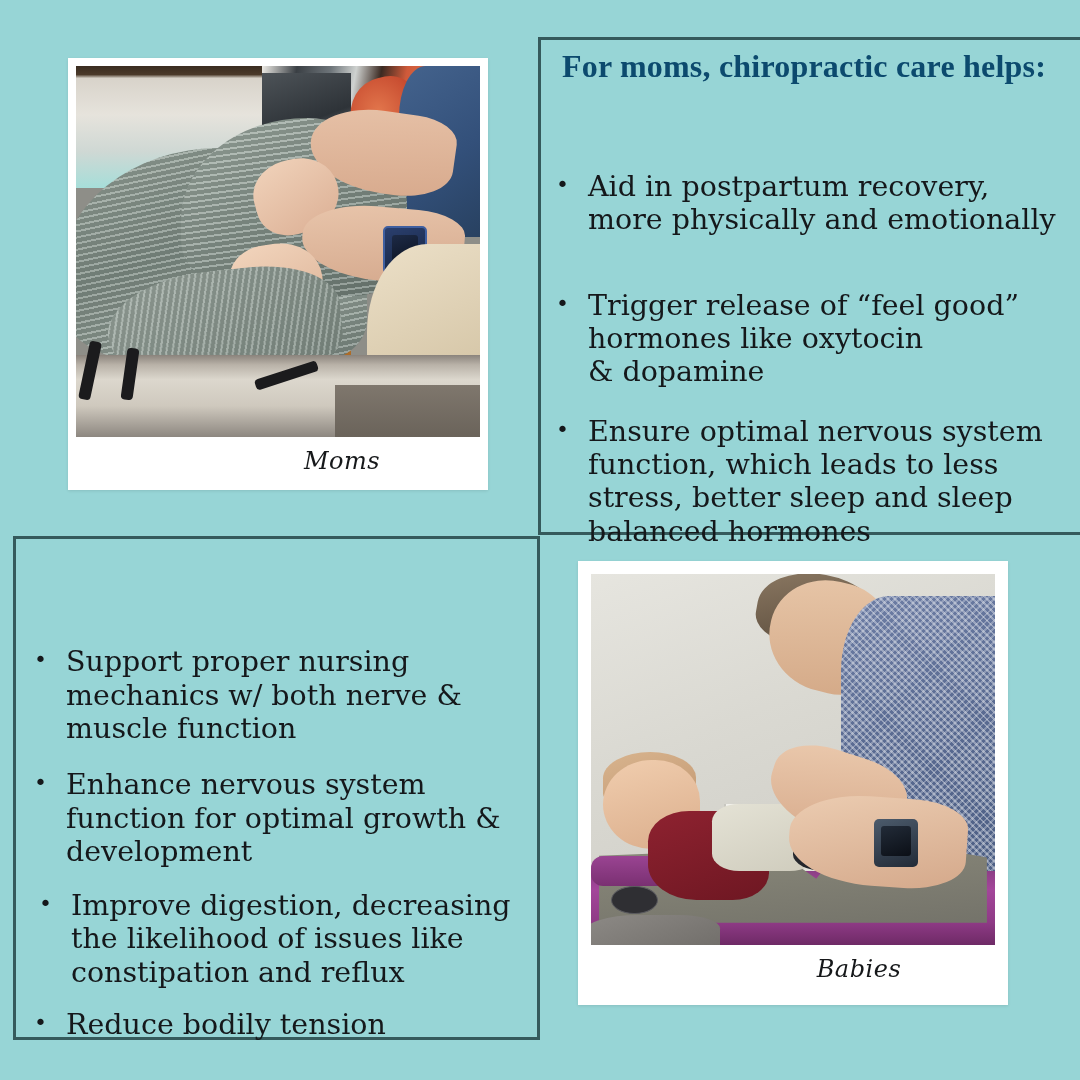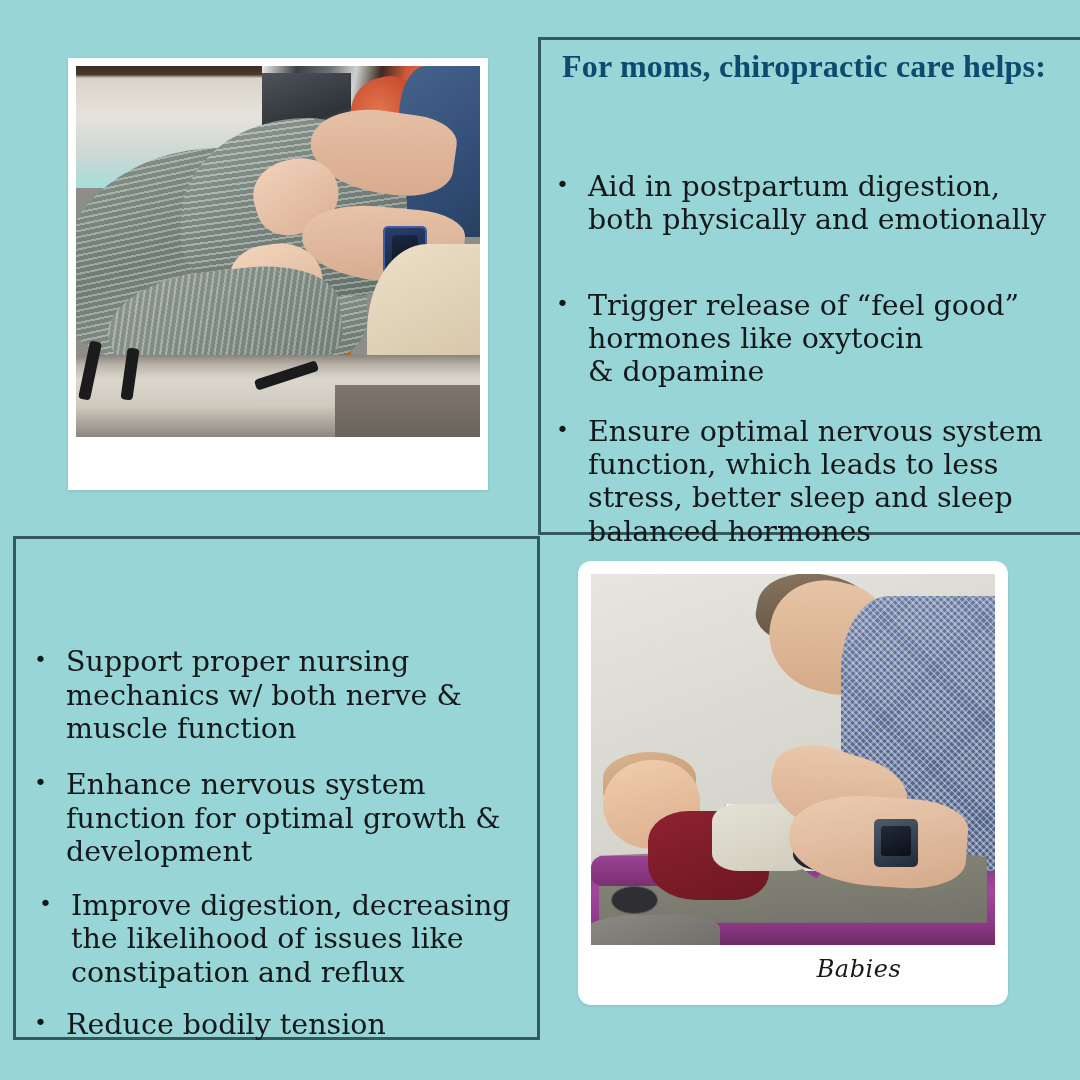--- a/index.html
+++ b/index.html
@@ -74,21 +74,21 @@
     font-size:24px;
     color:#16181a;
     letter-spacing:.5px;
   }
 
   .pol-moms{left:68px;top:58px;width:420px;height:432px;}
   .pol-moms .photo{left:8px;top:8px;width:404px;height:371px;}
   .pol-moms .caption{left:0;top:389px;width:420px;text-align:center;padding-right:0;}
   .pol-moms .caption span{display:inline-block;transform:translateX(64px);}
 
-  .pol-babies{left:578px;top:561px;width:430px;height:444px;border-radius:13px;}
+  .pol-babies{left:578px;top:561px;width:430px;height:444px;}
   .pol-babies .photo{left:13px;top:13px;width:404px;height:371px;}
   .pol-babies .caption{left:0;top:394px;width:430px;text-align:center;}
   .pol-babies .caption span{display:inline-block;transform:translateX(66px);}
 
   
   .ph1{position:absolute;inset:0;background:#8e8e88;}
   .ph1 .wall{position:absolute;left:0;top:0;width:100%;height:33%;
     background:linear-gradient(100deg,#2b2118 0%,#2b2118 5%,#d7d2c9 6%,#e9e6df 16%,#a8ded8 23%,#cfd6d2 33%,#e8e6e1 44%,#3a3f44 52%,#6d7479 60%,#cfd2d0 66%,#3b2a22 72%,#cf5a3a 78%,#d96a46 84%,#2f4468 90%,#34507d 100%);}
   .ph1 .wall2{position:absolute;left:0;top:0;width:46%;height:33%;
     background:linear-gradient(180deg,#3a2c20 0%,#4b3a2a 7%,#d8d3ca 10%,#e6e3dc 40%,#cfd8d4 70%,#a6ded9 100%);}
@@ -213,21 +213,21 @@
 
 <div class="stage">
 
   <div class="panel panel-moms"></div>
 
   <div class="heading heading-moms">For moms, chiropractic care helps:</div>
 
   <ul class="list list-moms">
     <li class="b1">
       <span class="bullet">•</span>
-      <span class="txt">Aid in postpartum digestion, both physically and emotionally</span>
+      <span class="txt">Aid in postpartum recovery, more physically and emotionally</span>
     </li>
     <li class="b2">
       <span class="bullet">•</span>
       <span class="txt" style="white-space:pre-line">Trigger release of “feel good” hormones like oxytocin
 &amp; dopamine</span>
     </li>
     <li class="b3">
       <span class="bullet">•</span>
       <span class="txt">Ensure optimal nervous system function, which leads to less stress, better sleep and sleep balanced hormones</span>
     </li>
@@ -279,20 +279,23 @@
         <div class="sleeve"></div>
         <div class="khaki"></div>
         <div class="tbl-dark"></div>
         <div class="table"></div>
         <div class="floor"></div>
         <div class="lever" style="left:2%;top:74%;width:3%;height:16%;transform:rotate(12deg)"></div>
         <div class="lever" style="left:12%;top:76%;width:3%;height:14%;transform:rotate(8deg)"></div>
         <div class="lever" style="left:44%;top:82%;width:16%;height:3%;transform:rotate(-18deg)"></div>
       </div>
     </div>
+    <div class="caption">
+      <span>Moms</span>
+    </div>
   </div>
 
   <div class="polaroid pol-babies">
     <div class="photo">
       <div class="ph2">
         <div class="wall"></div>
         <div class="cabinet"></div>
         <div class="hair"></div>
         <div class="head"></div>
         <div class="shirt"></div>

